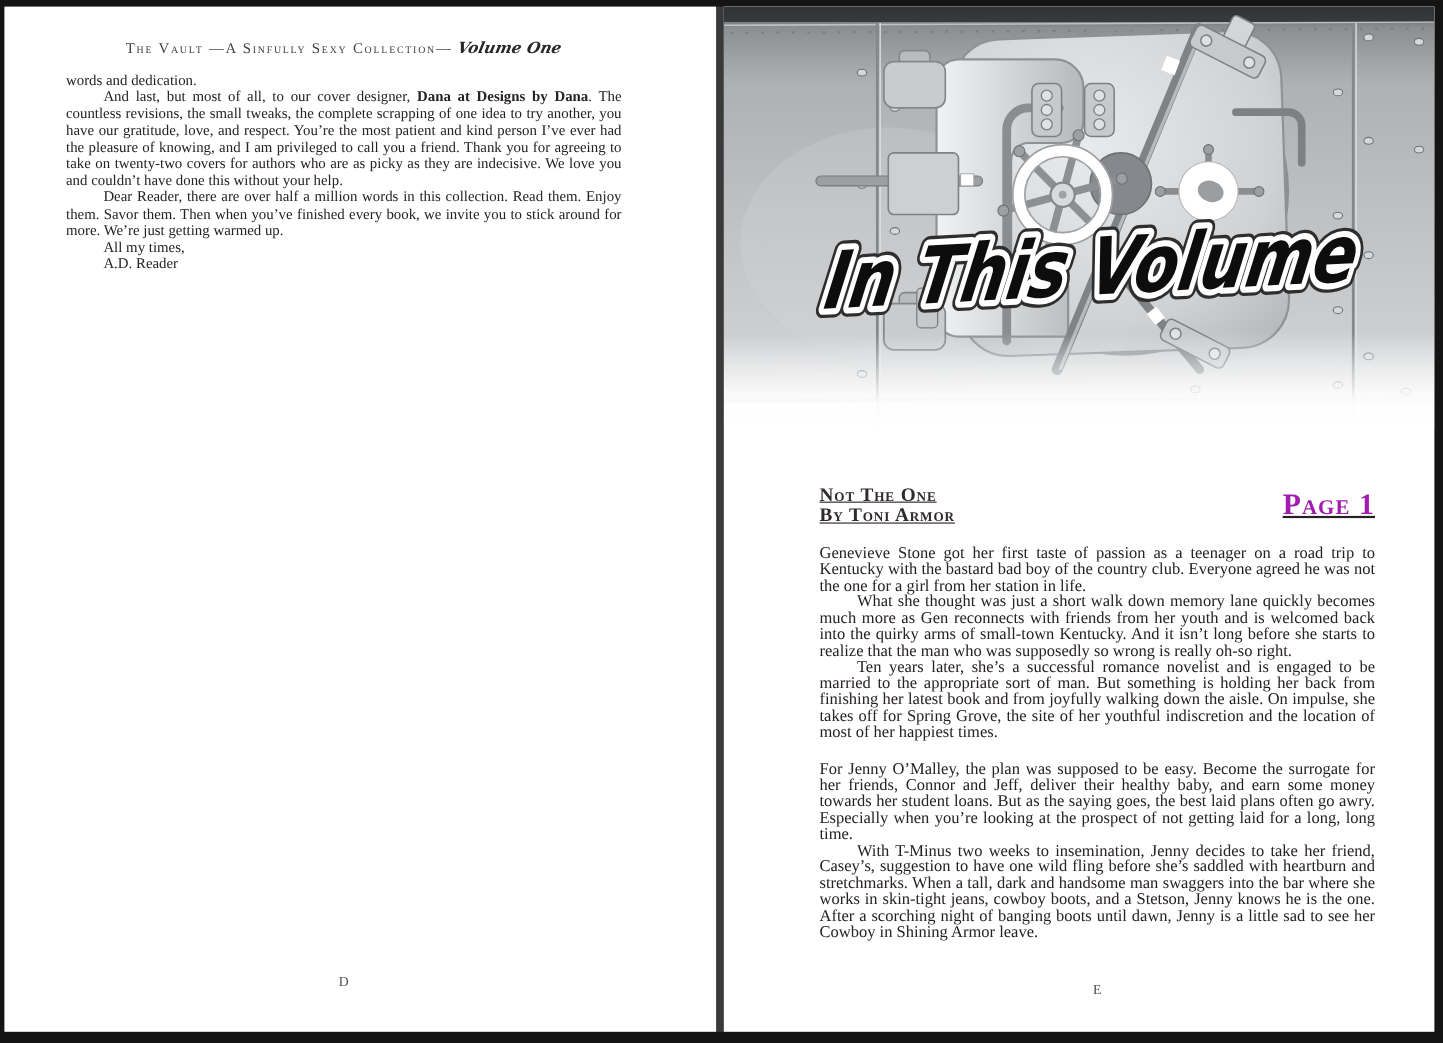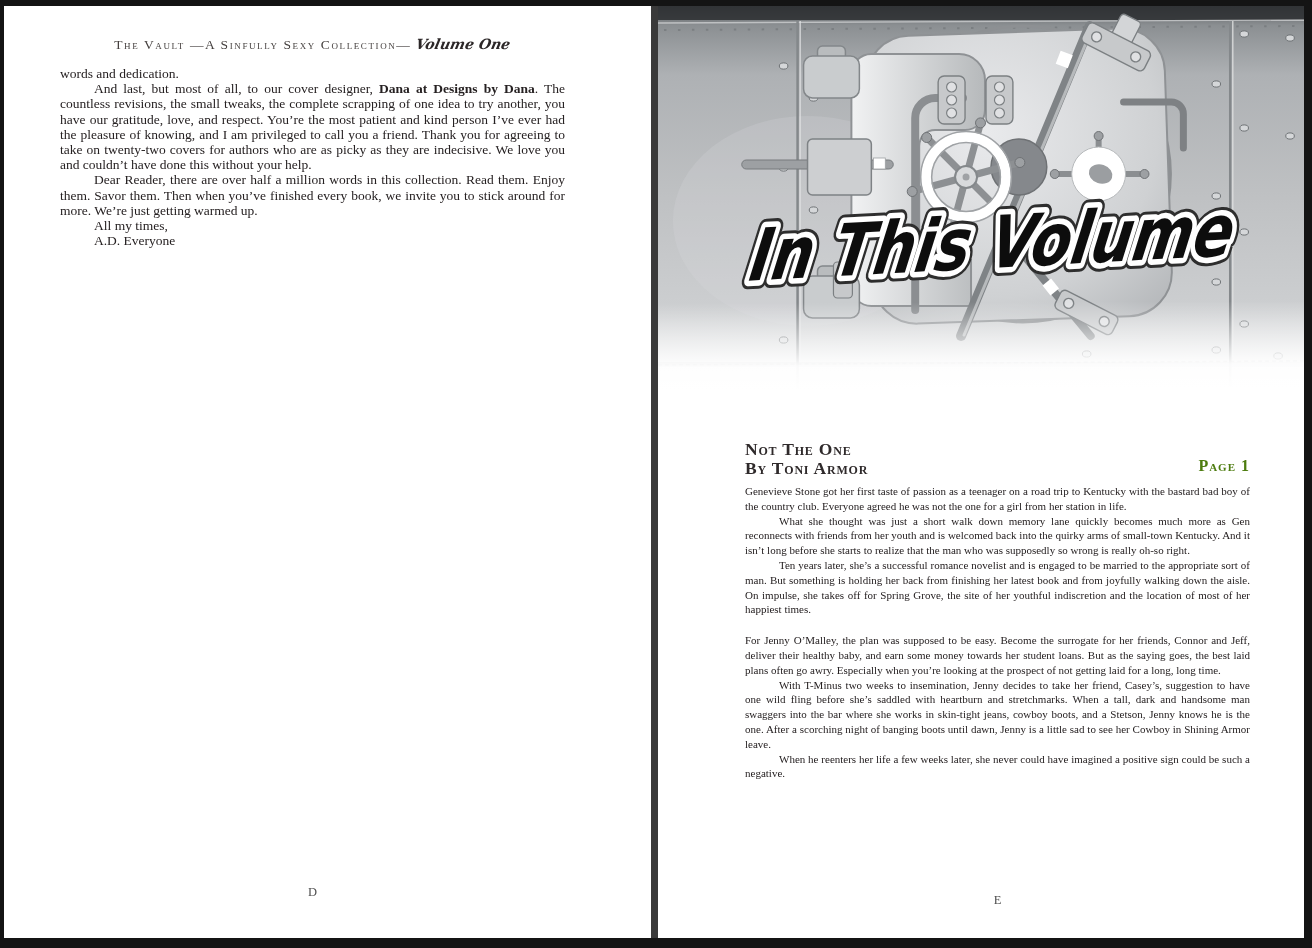--- a/index.html
+++ b/index.html
@@ -32,48 +32,48 @@
   .justify{text-align:justify;}
   .indent{text-indent:34px;}
   .pagenum{position:absolute;font-size:12.5px;color:#4e4e4e;text-align:center;}
   .lp-pagenum{left:56px;width:505px;bottom:38px;}
   .rp-pagenum{left:87px;width:505px;bottom:30px;}
 
   
   .hero{width:100%;height:384px;overflow:hidden;}
   .hero svg{display:block;width:100%;height:384px;}
   .rp-content{margin:50px 0 0 87px;width:505px;}
-  .section-head{display:flex;justify-content:space-between;align-items:flex-end;}
+  .section-head{display:flex;justify-content:space-between;align-items:center;text-decoration:underline;}
   .sec-title{
     font-variant:small-caps;font-weight:bold;font-size:17.5px;line-height:18.5px;
     letter-spacing:.8px;color:#2f2a2b;
   }
   .sec-pageref{
-    font-variant:small-caps;font-weight:bold;font-size:16px;line-height:23px;
-    letter-spacing:1px;color:#4d7c0f;white-space:nowrap;
-  }
-  .sec-body{margin-top:7px;font-size:11px;line-height:14.8px;}
+    font-variant:small-caps;font-weight:bold;font-size:27px;line-height:23px;
+    letter-spacing:1px;color:#a21caf;white-space:nowrap;
+  }
+  .sec-body{margin-top:19px;font-size:15px;line-height:14.8px;}
   .section + .section{margin-top:16px;}
 </style>
 </head>
 <body>
 
 <div class="spread">
 
   <div class="page page-left">
     <div class="lp-header">
       <span>The Vault —A Sinfully Sexy Collection—</span>
       <span class="volume-script">Volume One</span>
     </div>
     <div class="lp-body">
       <p class="justify">words and dedication.</p>
       <p class="justify indent"><span>And last, but most of all, to our cover designer, </span><b>Dana at Designs by Dana</b><span>. The countless revisions, the small tweaks, the complete scrapping of one idea to try another, you have our gratitude, love, and respect. You’re the most patient and kind person I’ve ever had the pleasure of knowing, and I am privileged to call you a friend. Thank you for agreeing to take on twenty-two covers for authors who are as picky as they are indecisive. We love you and couldn’t have done this without your help.</span></p>
       <p class="justify indent">Dear Reader, there are over half a million words in this collection. Read them. Enjoy them. Savor them. Then when you’ve finished every book, we invite you to stick around for more. We’re just getting warmed up.</p>
       <p class="indent">All my times,</p>
-      <p class="indent">A.D. Everyone</p>
+      <p class="indent">A.D. Reader</p>
     </div>
     <div class="pagenum lp-pagenum">D</div>
   </div>
 
   <div class="gutter"></div>
 
   <div class="page page-right">
 
     <div class="hero">
       <svg viewBox="0 0 648 384" preserveAspectRatio="none">
@@ -266,21 +266,20 @@
           <p class="justify">Genevieve Stone got her first taste of passion as a teenager on a road trip to Kentucky with the bastard bad boy of the country club. Everyone agreed he was not the one for a girl from her station in life.</p>
           <p class="justify indent">What she thought was just a short walk down memory lane quickly becomes much more as Gen reconnects with friends from her youth and is welcomed back into the quirky arms of small-town Kentucky. And it isn’t long before she starts to realize that the man who was supposedly so wrong is really oh-so right.</p>
           <p class="justify indent">Ten years later, she’s a successful romance novelist and is engaged to be married to the appropriate sort of man. But something is holding her back from finishing her latest book and from joyfully walking down the aisle. On impulse, she takes off for Spring Grove, the site of her youthful indiscretion and the location of most of her happiest times.</p>
         </div>
       </div>
 
       <div class="section">
         <div class="sec-body">
           <p class="justify">For Jenny O’Malley, the plan was supposed to be easy. Become the surrogate for her friends, Connor and Jeff, deliver their healthy baby, and earn some money towards her student loans. But as the saying goes, the best laid plans often go awry. Especially when you’re looking at the prospect of not getting laid for a long, long time.</p>
           <p class="justify indent">With T-Minus two weeks to insemination, Jenny decides to take her friend, Casey’s, suggestion to have one wild fling before she’s saddled with heartburn and stretchmarks. When a tall, dark and handsome man swaggers into the bar where she works in skin-tight jeans, cowboy boots, and a Stetson, Jenny knows he is the one. After a scorching night of banging boots until dawn, Jenny is a little sad to see her Cowboy in Shining Armor leave.</p>
-          <p class="justify indent">When he reenters her life a few weeks later, she never could have imagined a positive sign could be such a negative.</p>
         </div>
       </div>
 
     </div>
     <div class="pagenum rp-pagenum">E</div>
   </div>
 
 </div>
 
 </body></html>

